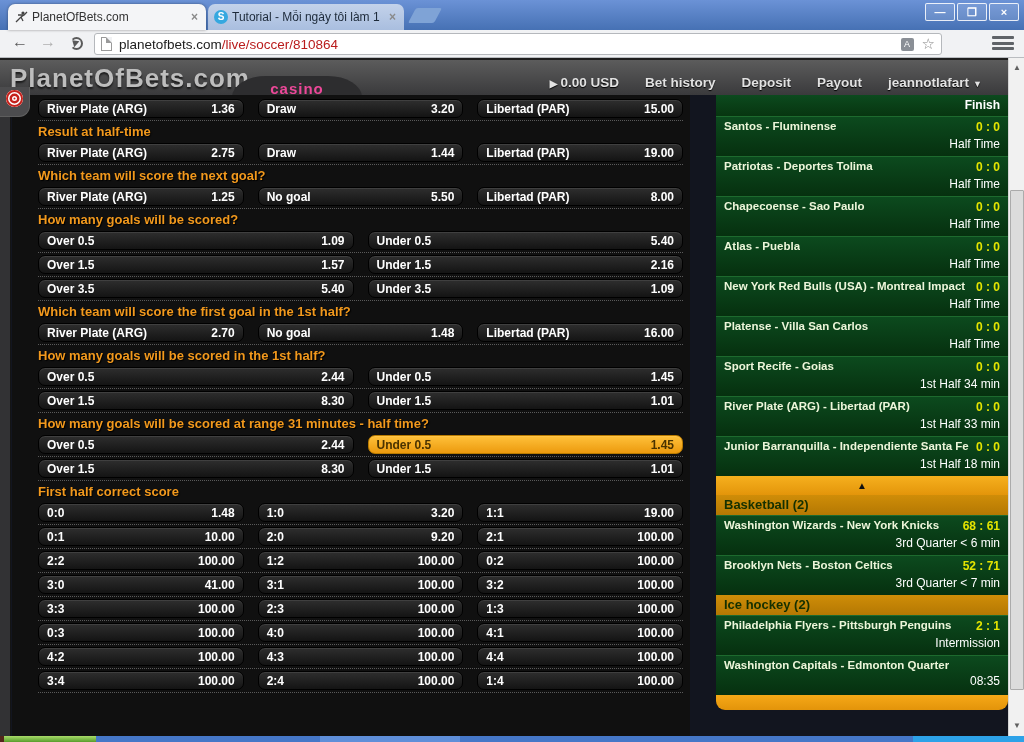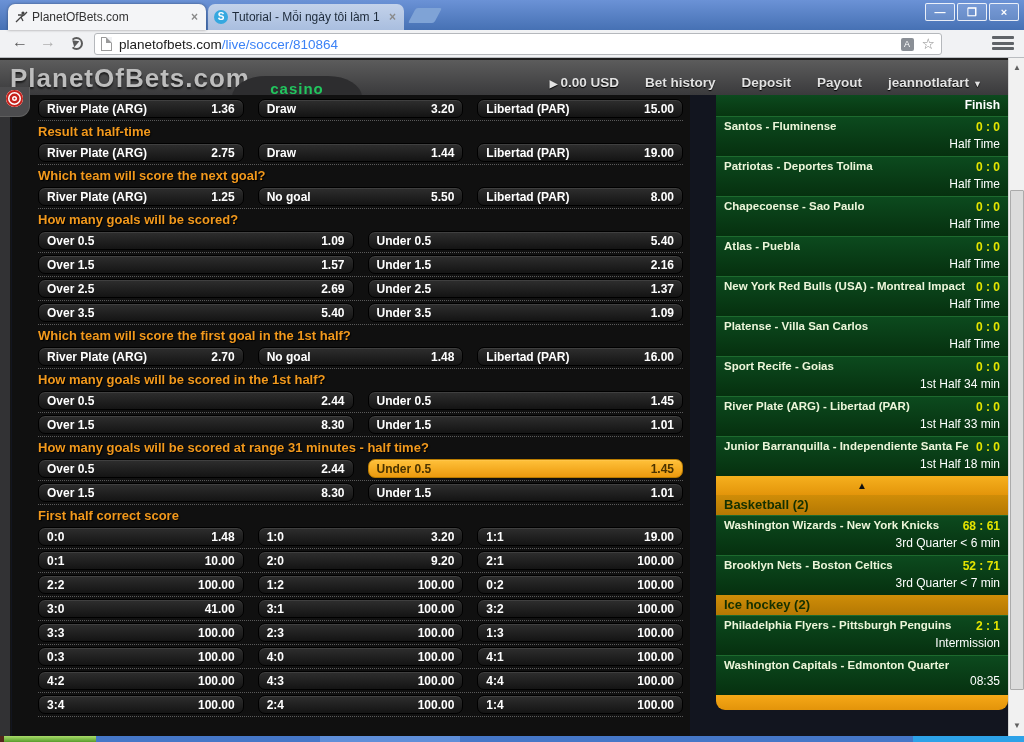--- a/index.html
+++ b/index.html
@@ -39,35 +39,35 @@
   .reload:after { content:""; position:absolute; left:-4px; top:-2px;
     border:4px solid transparent; border-right:6px solid #5a5a5a; transform:rotate(40deg); }
   .addressbar { position:absolute; left:94px; top:3px; width:848px; height:22px;
     background:#fff; border:1px solid #b5b8bc; border-radius:3px;
     display:flex; align-items:center; padding:0 6px; }
   .pageicon { width:11px; height:14px; border:1px solid #9a9a9a; background:#fff;
     position:relative; margin-right:7px; flex:none; }
   .pageicon:after { content:""; position:absolute; right:-1px; top:-1px;
     border:3px solid #f1f2f4; border-left-color:#9a9a9a; border-bottom-color:#9a9a9a; }
   .url { font-size:13.5px; color:#202020; white-space:nowrap; flex:1; }
-  .url .path { color:#3b82f6; }
+  .url .path { color:#b91c1c; }
   .translate-ic { width:13px; height:13px; background:#8a8f96; border-radius:2px;
     color:#fff; font-size:9px; line-height:13px; text-align:center; margin-right:8px; cursor:pointer; }
   .star-ic { color:#888; font-size:15px; cursor:pointer; }
   .menu-ic { position:absolute; right:10px; top:6px; width:22px; height:16px; cursor:pointer; }
   .menu-ic div { height:3px; background:#5f6368; margin-bottom:2.5px; border-radius:1px; }
 
   
   .siteheader { position:absolute; left:0; top:58px; width:1008px; height:37px;
     background:linear-gradient(#5c5c5c,#3a3a3c); border-top:2px solid #1e1e1e; }
   .logo { position:absolute; left:10px; top:3px; font-size:26px; font-weight:bold;
     color:#bdbdbd; letter-spacing:1px; text-shadow:0 2px 2px rgba(0,0,0,.65); }
   .casino-tab { position:absolute; left:232px; top:16px; width:130px; height:21px;
     background:#2d2d2f; border-radius:65px 65px 0 0 / 40px 40px 0 0;
-    text-align:center; color:#22c55e; font-weight:bold; font-size:15px;
+    text-align:center; color:#ec4899; font-weight:bold; font-size:15px;
     line-height:25px; letter-spacing:1px; cursor:pointer; }
   .usermenu { position:absolute; right:26px; top:4px; height:37px;
     display:flex; align-items:center; gap:26px; }
   .usermenu .item { color:#e2e2e2; font-weight:bold; font-size:13.5px; cursor:pointer;
     white-space:nowrap; text-shadow:0 1px 1px #000; }
   .balance { color:#fff; }
   .play-ic { font-size:10px; margin-right:3px; }
   .caret { font-size:9px; margin-left:4px; }
 
   
@@ -253,30 +253,20 @@
         <span>Over 1.5</span>
         <span>1.57</span>
       </div>
       <div class="odds-cell">
         <span>Under 1.5</span>
         <span>2.16</span>
       </div>
     </div>
     <div class="market-row">
       <div class="odds-cell">
-        <span>Over 2.5</span>
-        <span>2.69</span>
-      </div>
-      <div class="odds-cell">
-        <span>Under 2.5</span>
-        <span>1.37</span>
-      </div>
-    </div>
-    <div class="market-row">
-      <div class="odds-cell">
         <span>Over 3.5</span>
         <span>5.40</span>
       </div>
       <div class="odds-cell">
         <span>Under 3.5</span>
         <span>1.09</span>
       </div>
     </div>
     <div class="market-title">Which team will score the first goal in the 1st half?</div>
     <div class="market-row">

